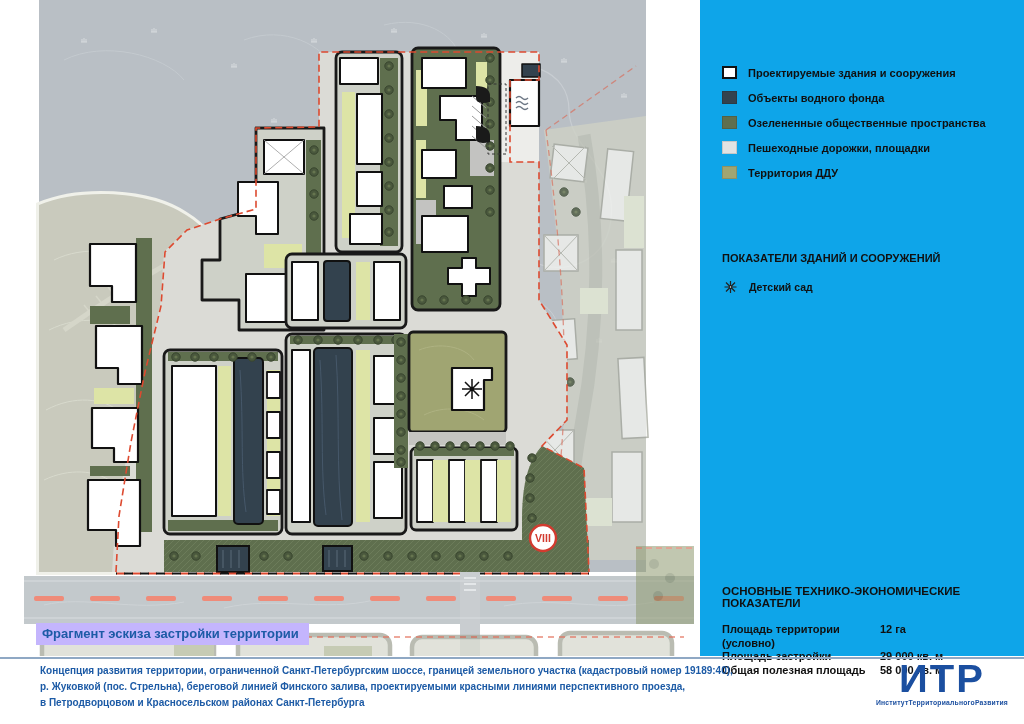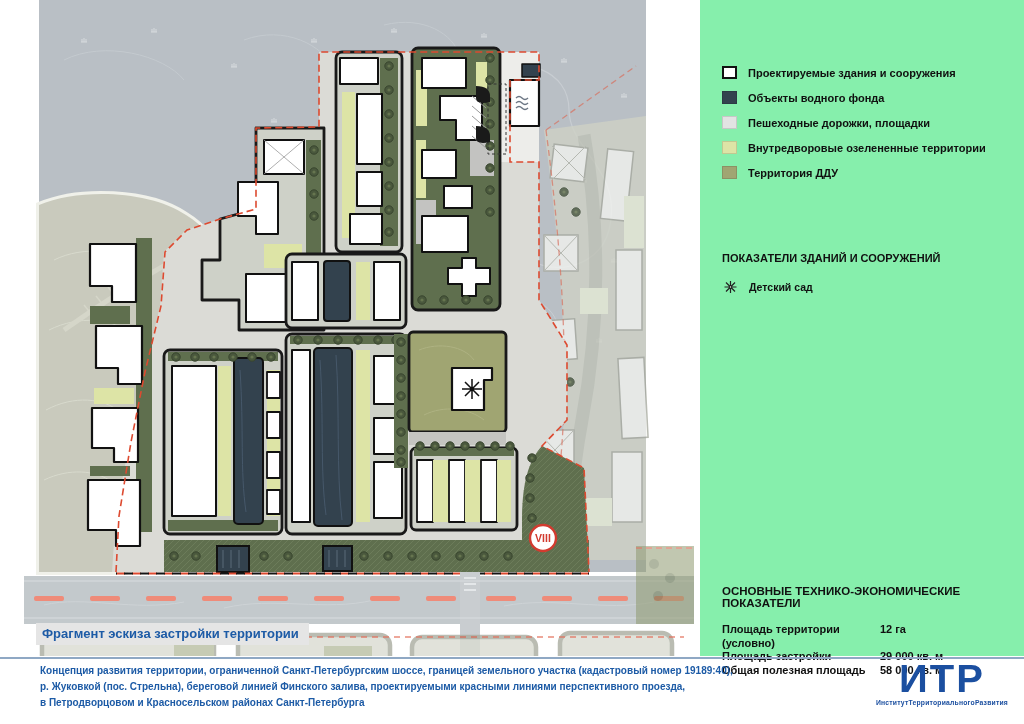--- a/index.html
+++ b/index.html
@@ -1,21 +1,21 @@
 <!DOCTYPE html>
 <html><head>
 <meta charset="utf-8">
 <style>
   html,body{margin:0;padding:0;background:#fff;}
   .page{position:relative;width:1024px;height:724px;background:#ffffff;overflow:hidden;
         font-family:"Liberation Sans","DejaVu Sans",sans-serif;color:#101010;}
   .map{position:absolute;left:24px;top:0;width:670px;height:656px;}
-  .map-caption{position:absolute;left:36px;top:623px;background:#e5e5e5;padding:3px 10px 4px 6px;
+  .map-caption{position:absolute;left:36px;top:623px;background:#c4b5fd;padding:3px 10px 4px 6px;
         font-size:13px;font-weight:bold;color:#1d5ba6;white-space:nowrap;}
-  .panel{position:absolute;left:700px;top:0;width:324px;height:656px;background:#86efac;}
+  .panel{position:absolute;left:700px;top:0;width:324px;height:656px;background:#0ea5e9;}
   .legend{position:absolute;left:22px;top:60px;}
   .legend-item{display:flex;align-items:center;height:25px;}
   .sw{width:15px;height:13px;margin-right:11px;flex:0 0 auto;border:1px solid rgba(0,0,0,.12);box-sizing:border-box;}
   .sw-outline{border:2.5px solid #111;}
   .legend-label{font-size:11px;font-weight:bold;}
   .expl{position:absolute;left:22px;top:252px;width:290px;}
   .expl-title{font-size:11px;font-weight:bold;margin-bottom:16px;}
   .expl-item{display:flex;align-items:center;margin-bottom:14px;}
   .expl-icon{width:17px;height:14px;margin-right:10px;flex:0 0 auto;}
   .expl-label{font-size:10.5px;font-weight:bold;}
@@ -376,26 +376,26 @@
     <div class="legend">
       <div class="legend-item">
         <span class="sw sw-outline" style="background-color: rgb(255, 255, 255);"></span>
         <span class="legend-label">Проектируемые здания и сооружения</span>
       </div>
       <div class="legend-item">
         <span class="sw" style="background-color: rgb(51, 66, 78);"></span>
         <span class="legend-label">Объекты водного фонда</span>
       </div>
       <div class="legend-item">
+        <span class="sw" style="background-color: rgb(95, 111, 78);"></span>
+        <span class="legend-label">Озелененные общественные пространства</span>
+      </div>
+      <div class="legend-item">
         <span class="sw" style="background-color: rgb(226, 227, 227);"></span>
         <span class="legend-label">Пешеходные дорожки, площадки</span>
-      </div>
-      <div class="legend-item">
-        <span class="sw" style="background-color: rgb(221, 228, 166);"></span>
-        <span class="legend-label">Внутредворовые озелененные территории</span>
       </div>
       <div class="legend-item">
         <span class="sw" style="background-color: rgb(160, 165, 114);"></span>
         <span class="legend-label">Территория ДДУ</span>
       </div>
     </div>
 
     <div class="expl">
       <div class="expl-title">ПОКАЗАТЕЛИ ЗДАНИЙ И СООРУЖЕНИЙ</div>
       <div class="expl-item">

